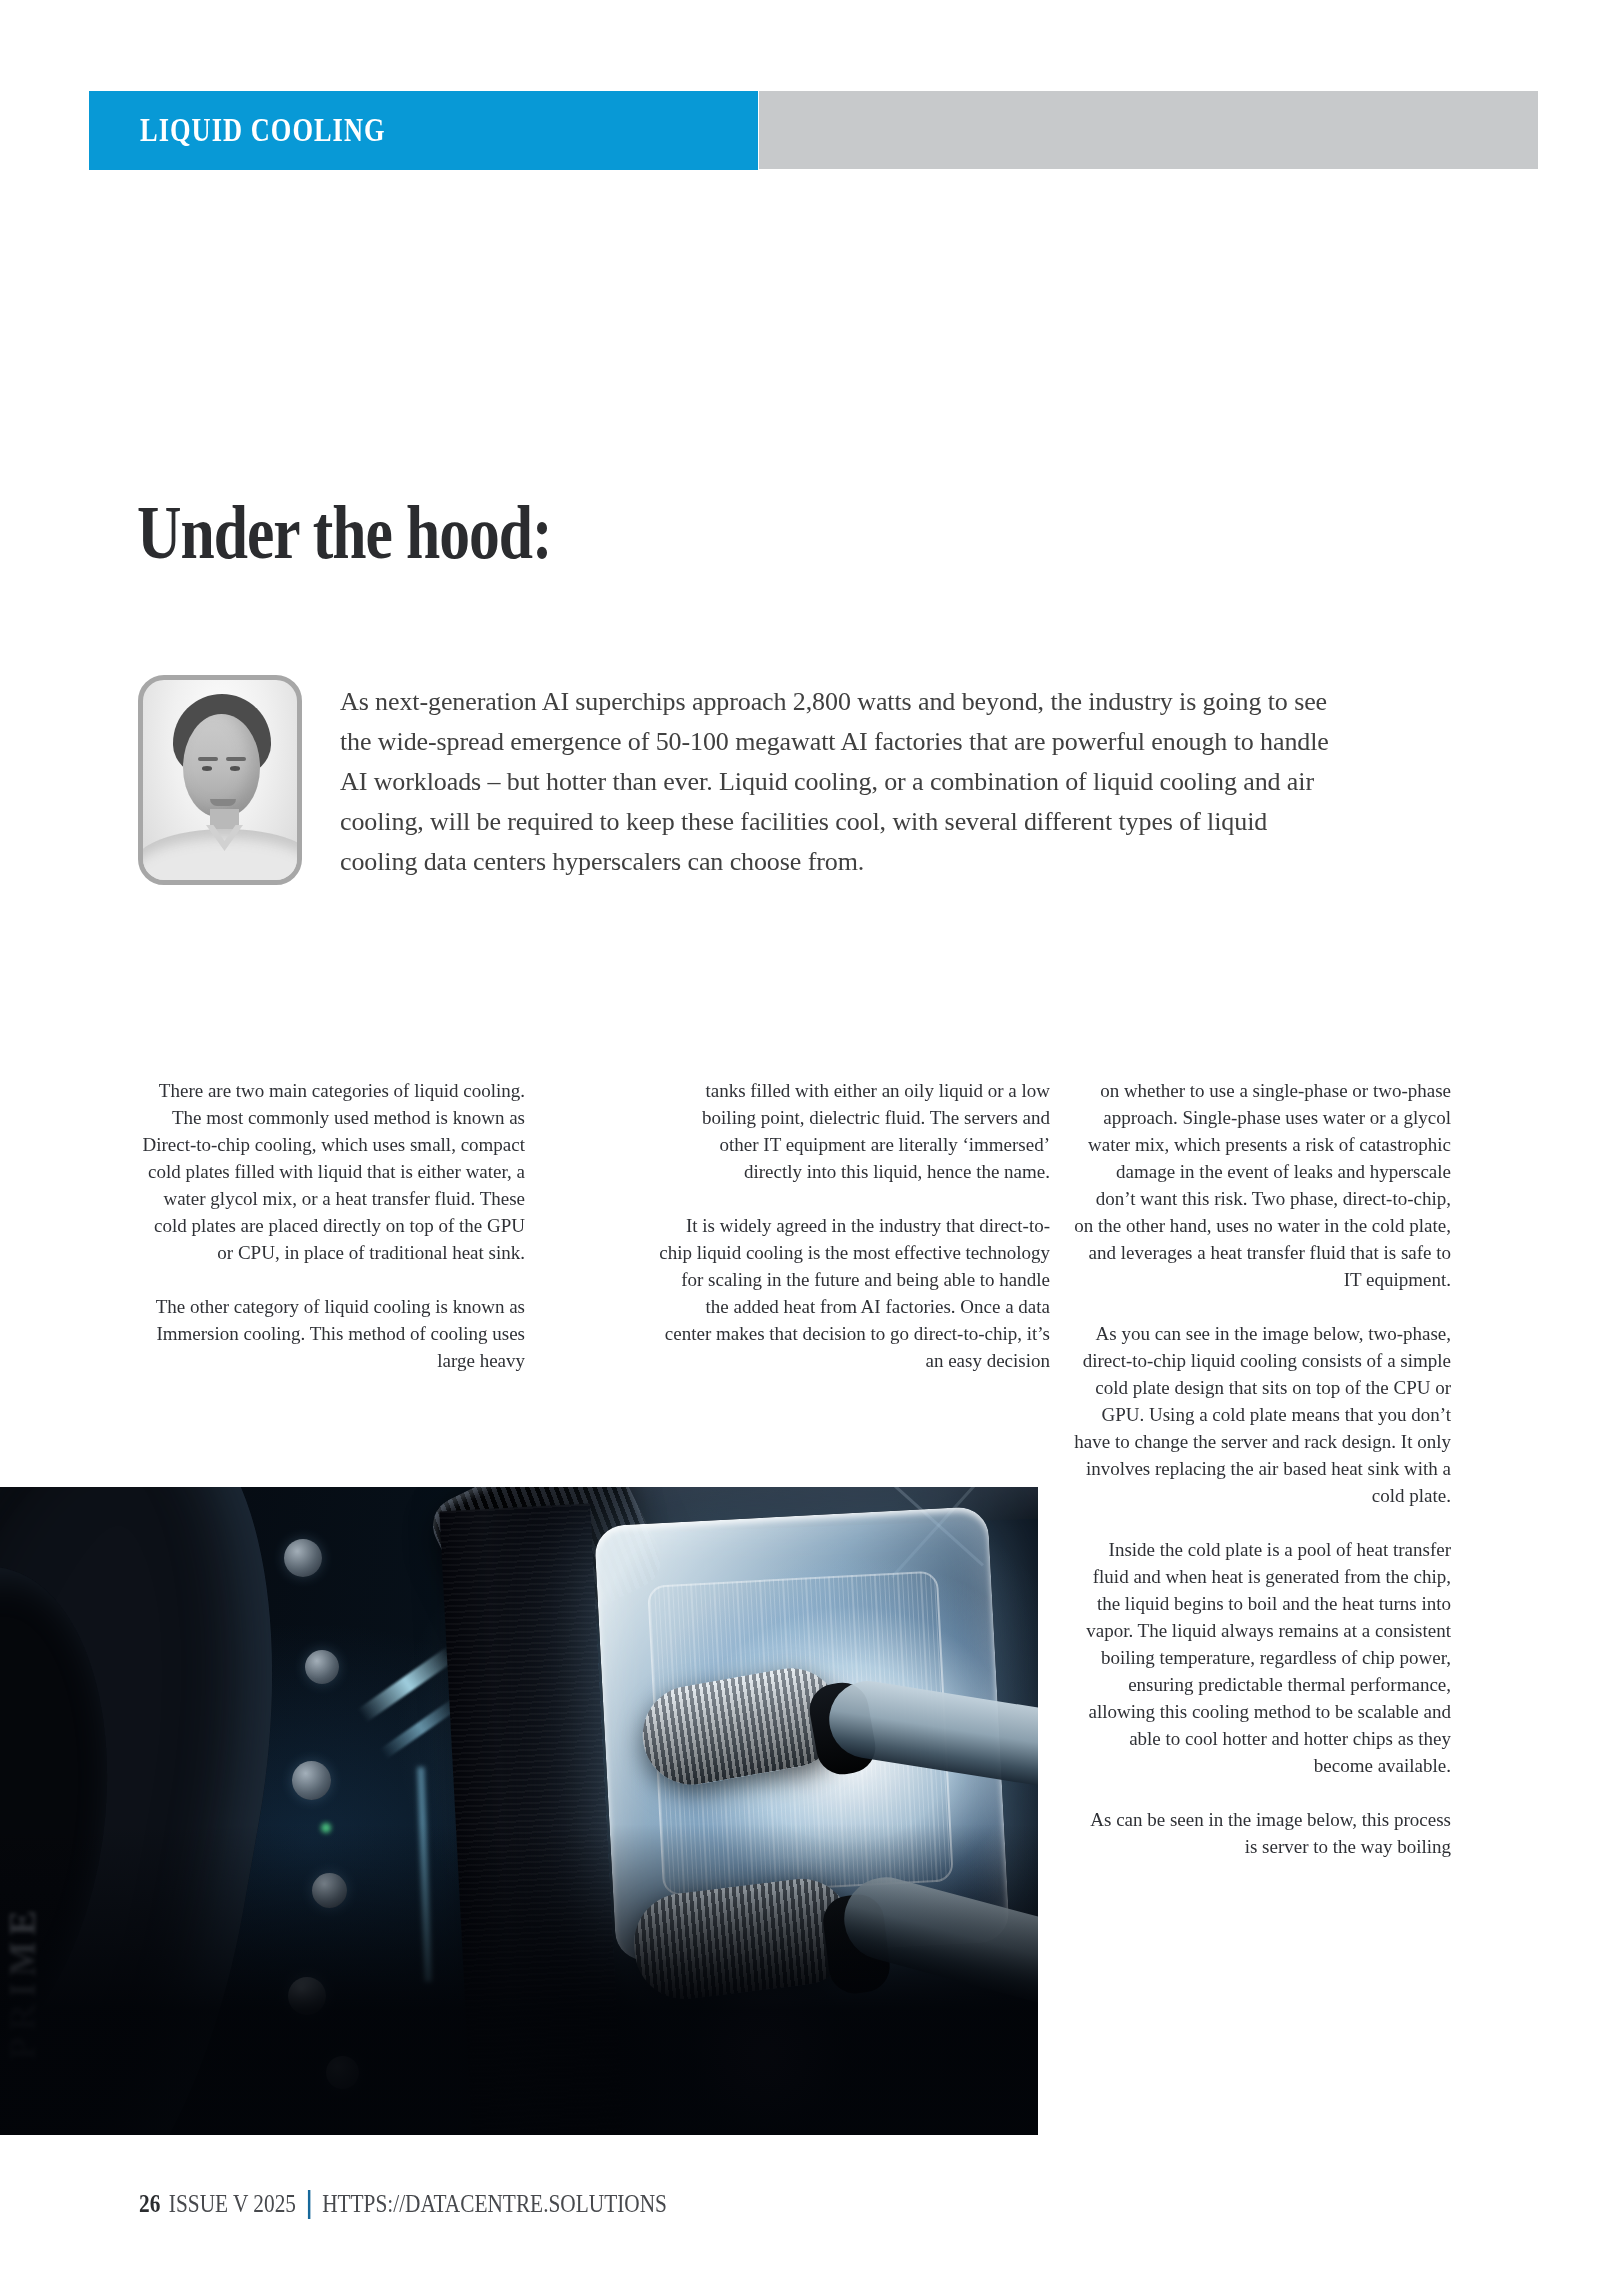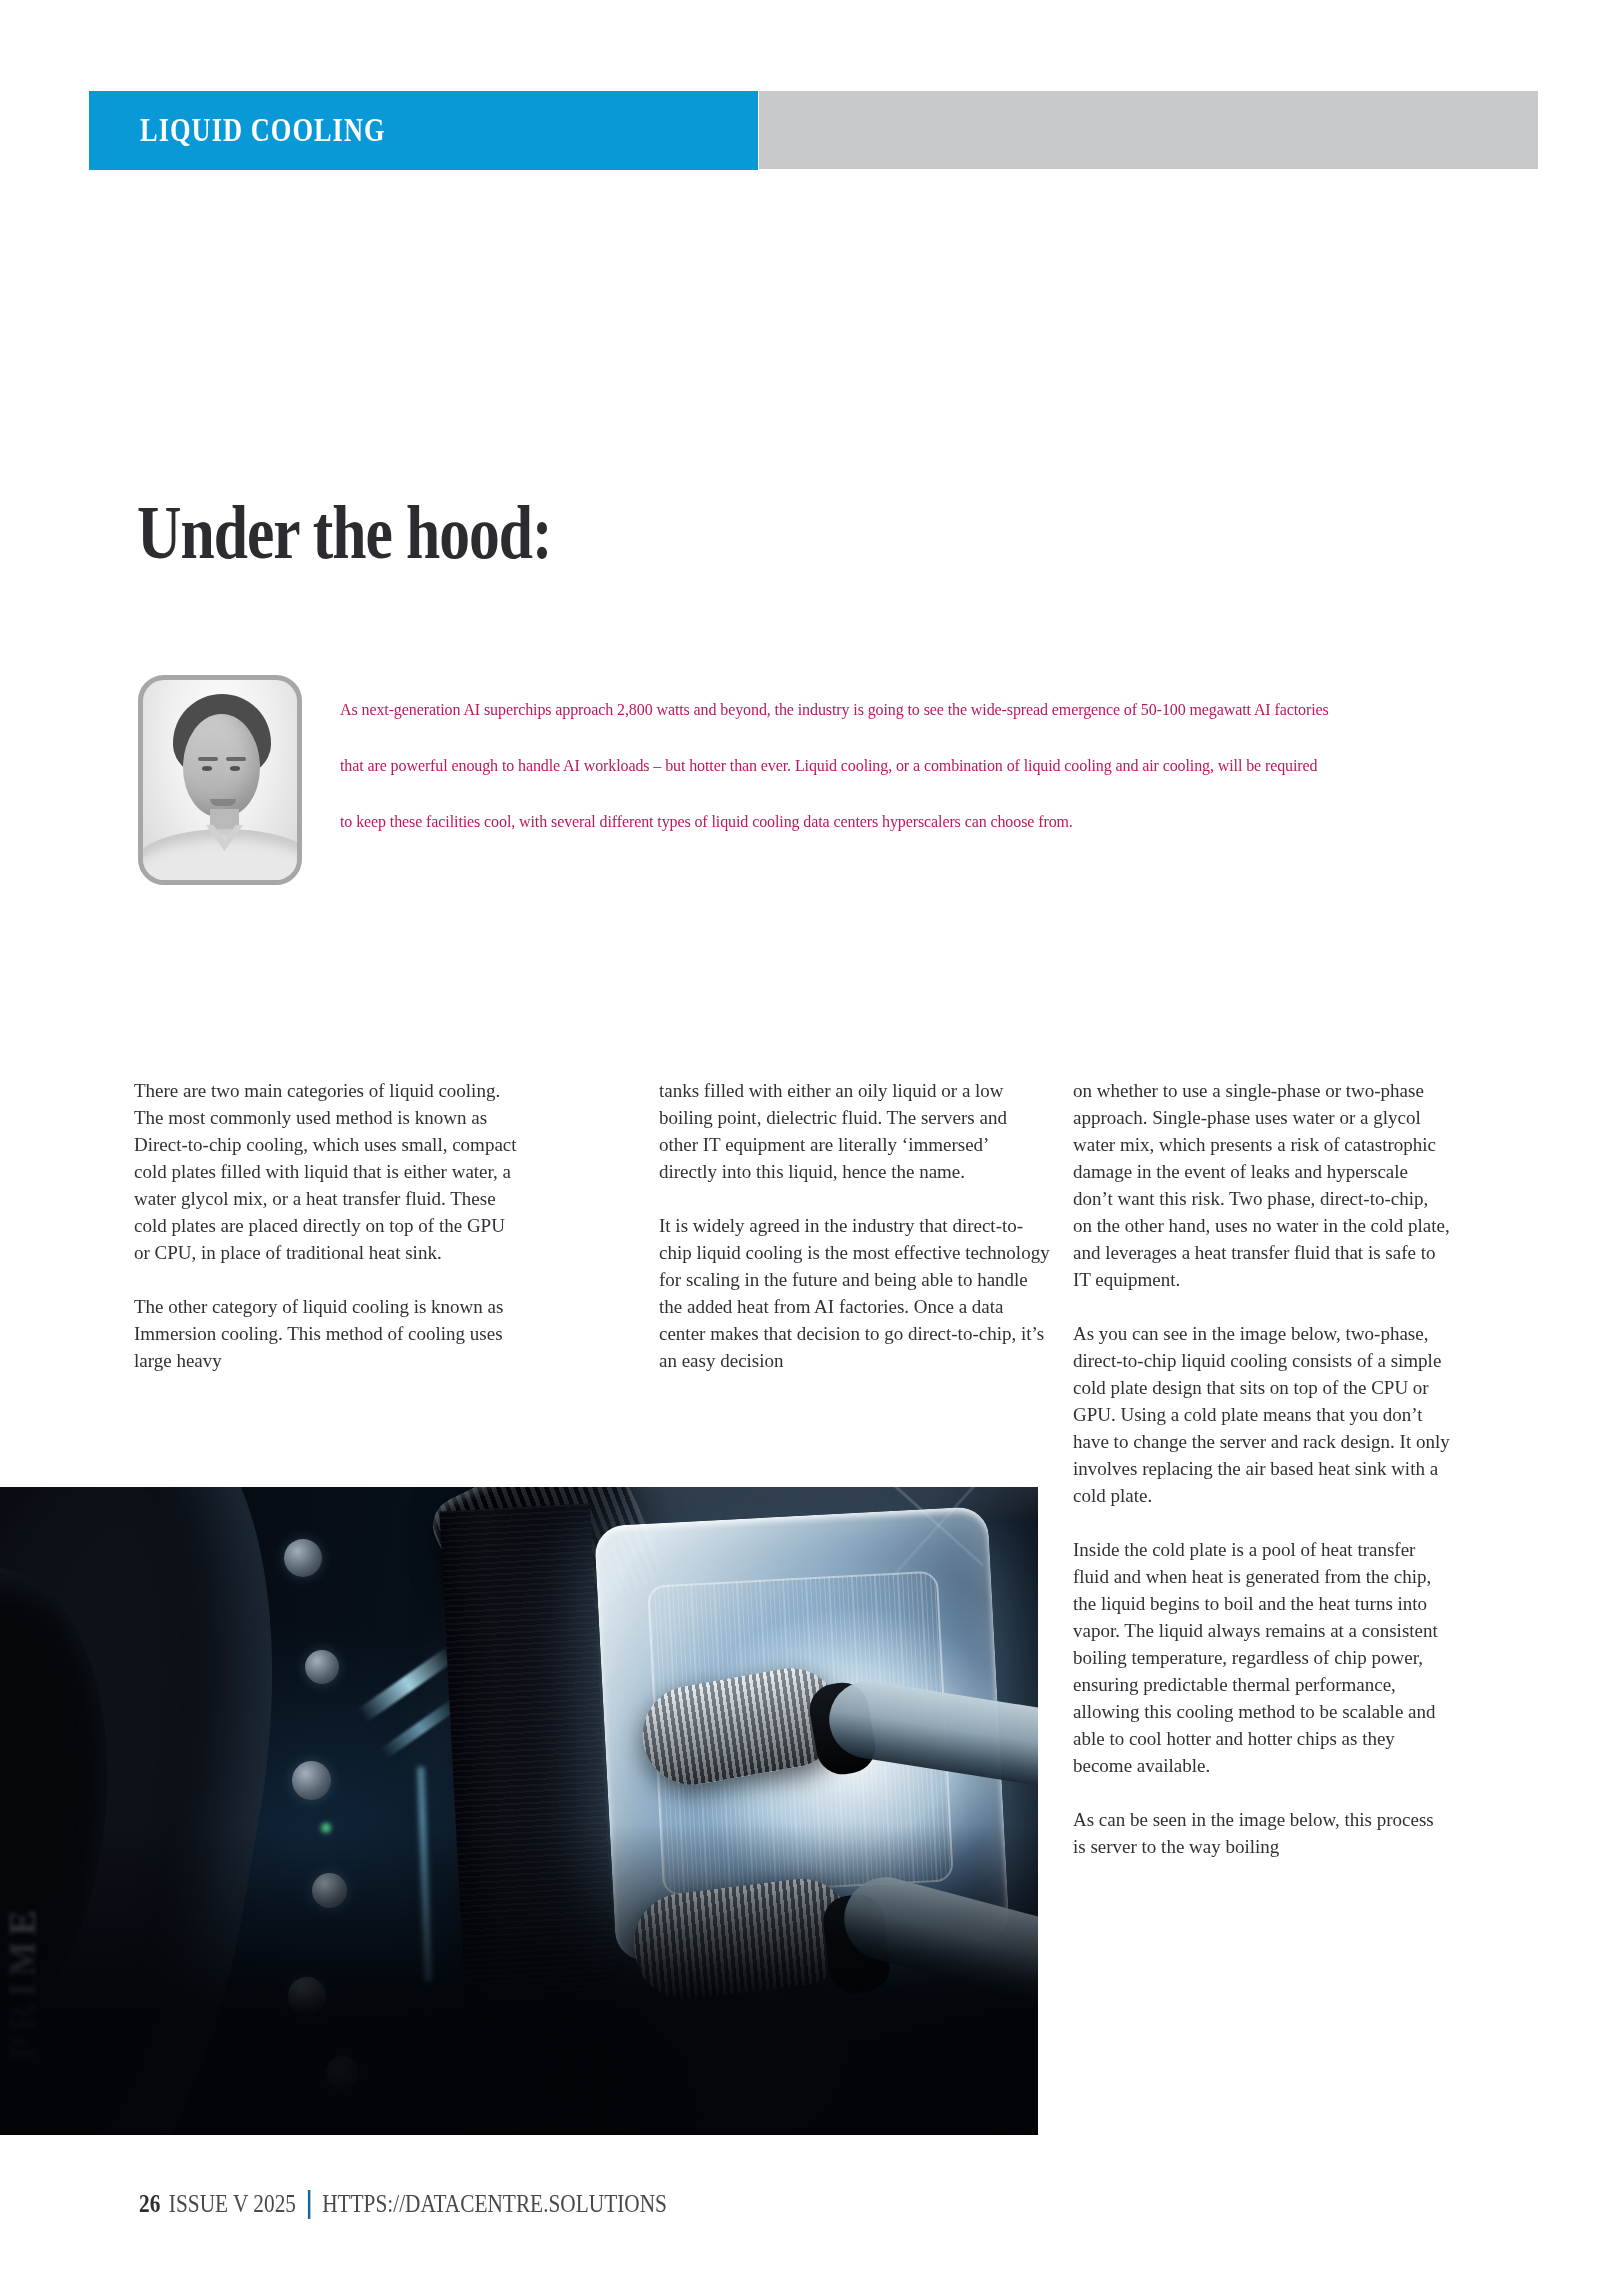--- a/index.html
+++ b/index.html
@@ -49,27 +49,27 @@
   .ap-mouth{position:absolute;left:67px;top:119px;width:26px;height:6.5px;background:#8c847c;
     border-radius:0 0 13px 13px;}
   .ap-neck{position:absolute;left:67px;top:129px;width:29px;height:29px;background:#bfb8b1;}
   .ap-shirt{position:absolute;left:-10.4px;top:149px;width:185px;height:72px;background:#e9e8e6;
     border-radius:50% 50% 0 0;box-shadow:inset 0 9px 11.7px rgba(140,140,140,.35);}
   .ap-collar{position:absolute;left:63px;top:145px;width:37px;height:26px;background:#d4d1cd;
     clip-path:polygon(0 0,50% 100%,100% 0,80% 0,50% 62%,20% 0);}
   
   .intro{
     position:absolute;left:340px;top:682px;width:991px;
-    font-size:16px;line-height:56px;letter-spacing:-0.1px;color:#be185d;
+    font-size:26px;line-height:40px;letter-spacing:-0.1px;color:#404040;
   }
   .byline{position:absolute;left:340px;top:986px;white-space:nowrap;}
   .byline span{display:inline-block;transform:scaleX(0.82);transform-origin:0 50%;
     font-size:26px;font-weight:700;color:#1f2023;}
   
-  .col{position:absolute;top:1077px;font-size:19px;line-height:27px;color:#2f3136;}
+  .col{position:absolute;top:1077px;font-size:19px;line-height:27px;color:#2f3136;text-align:right;}
   .col p{margin:0 0 27px 0;}
   .col-1{left:134px;width:391px;}
   .col-2{left:634px;width:391px;margin-left:25px;}
   .col-3{left:1073px;width:378px;}
   .sec-heading{
     font-size:23px;line-height:29px;font-weight:700;color:#8e2164;
     width:352px;margin:9px 0 5.2px 0;
   }
   
   .photo{

